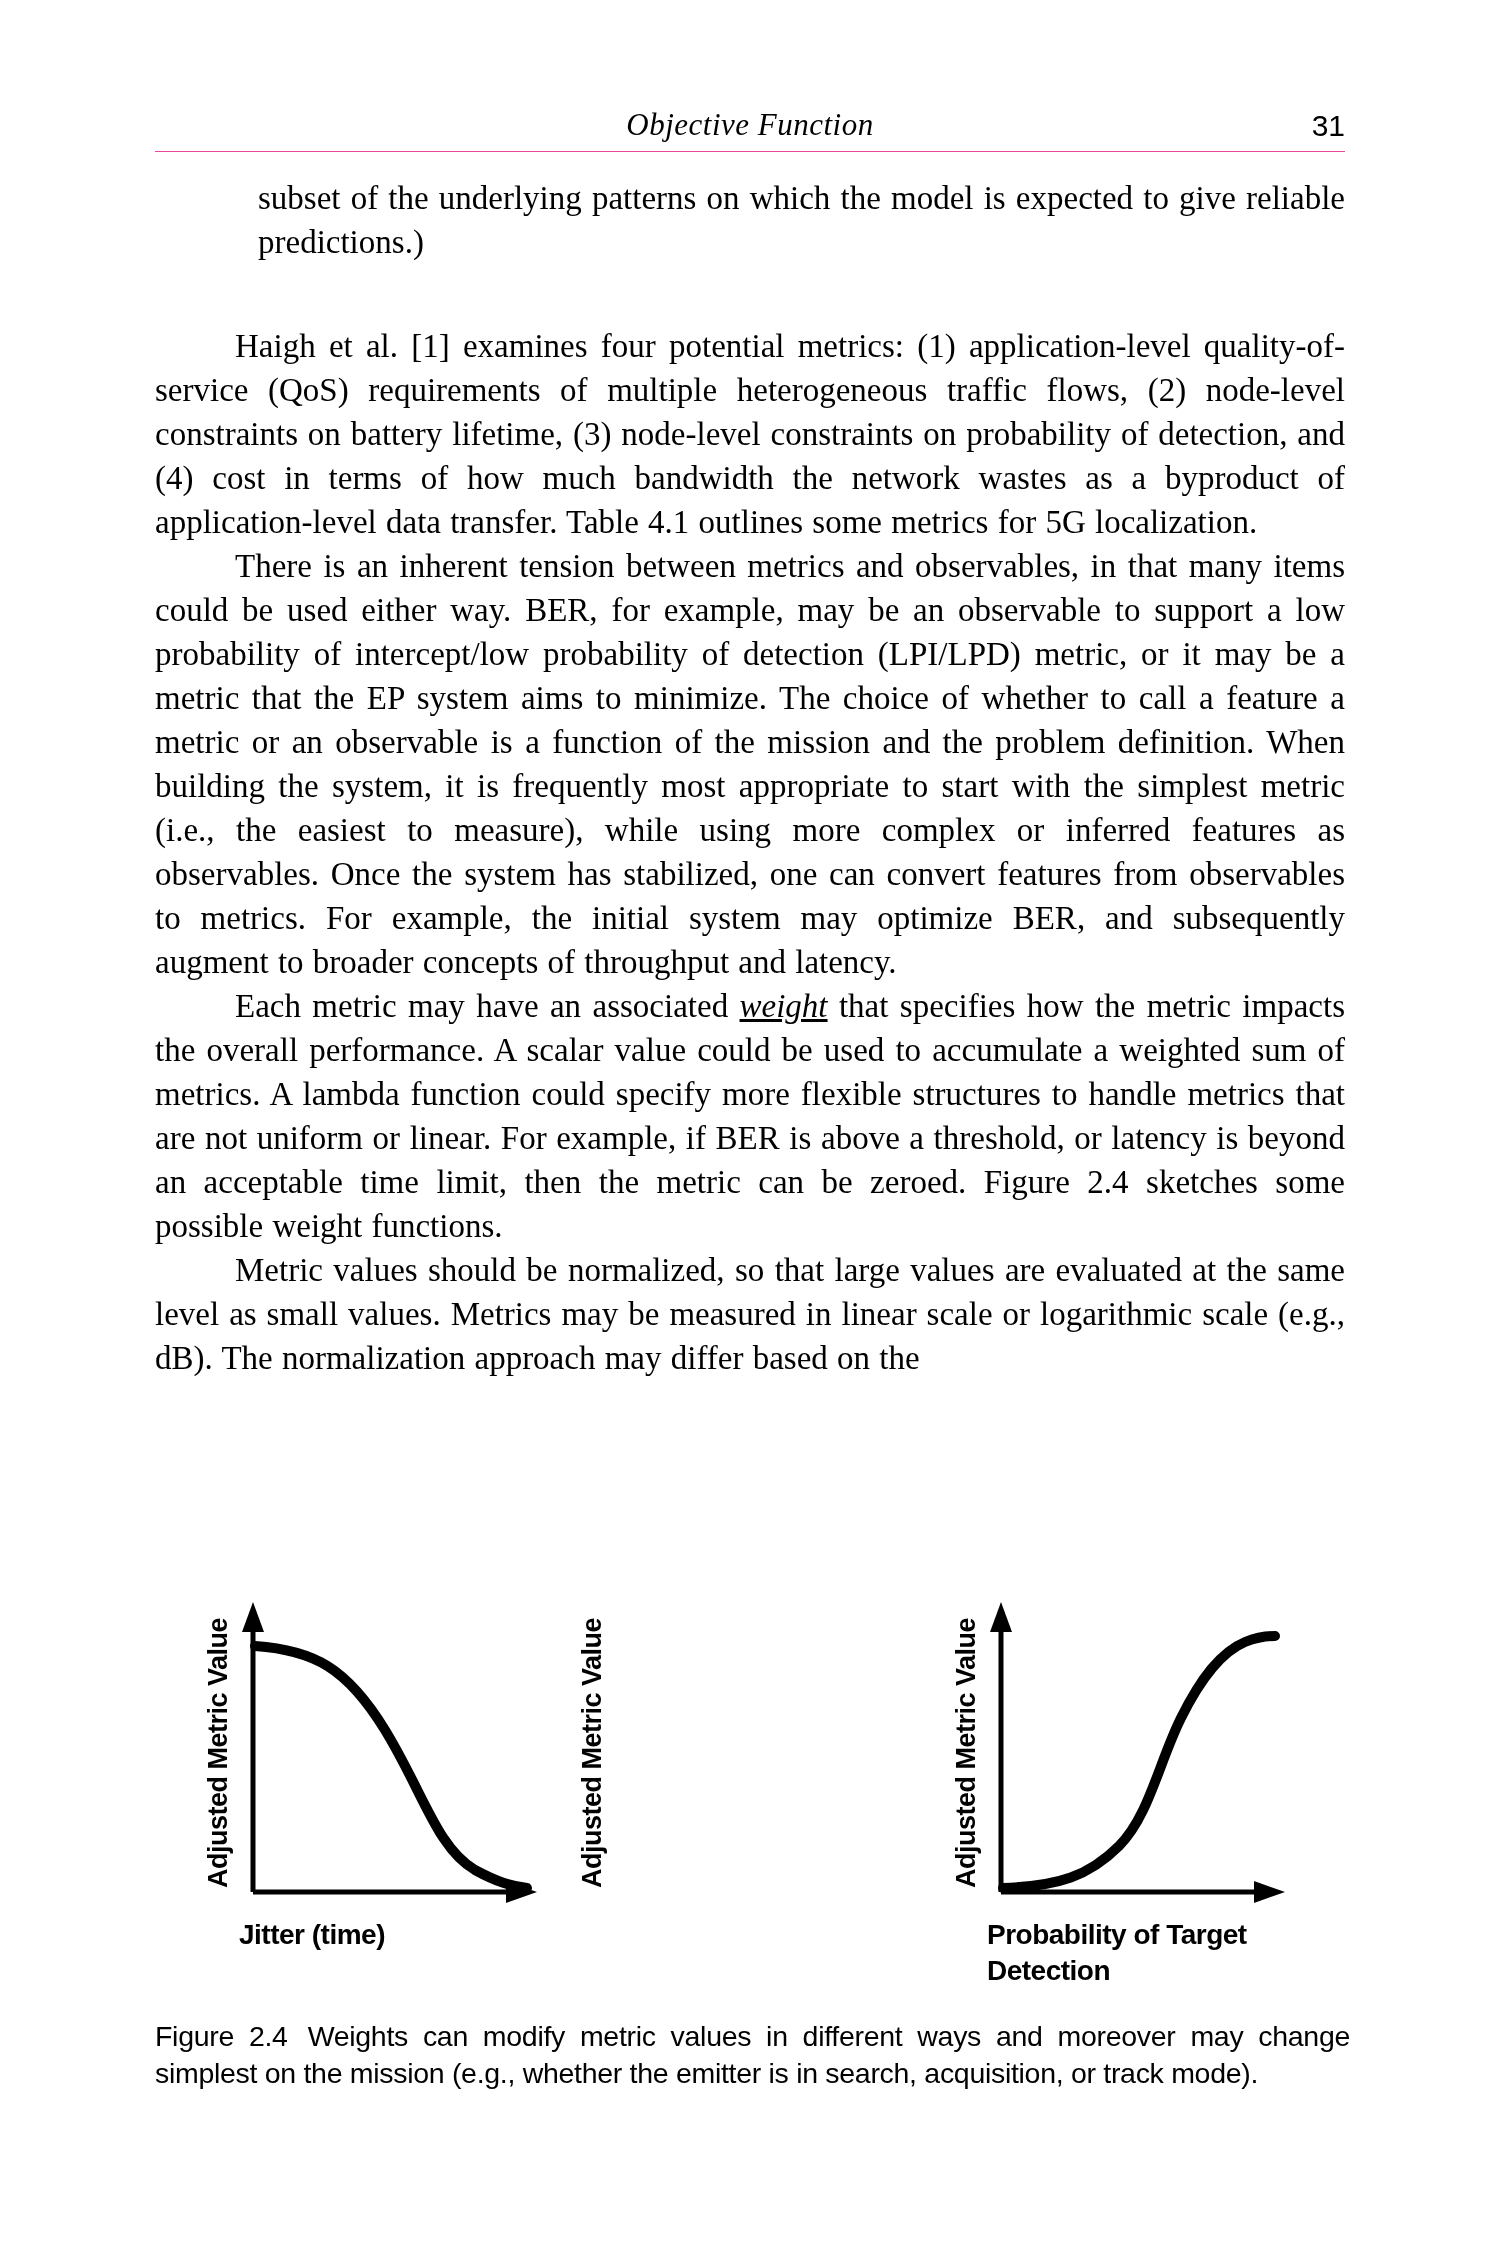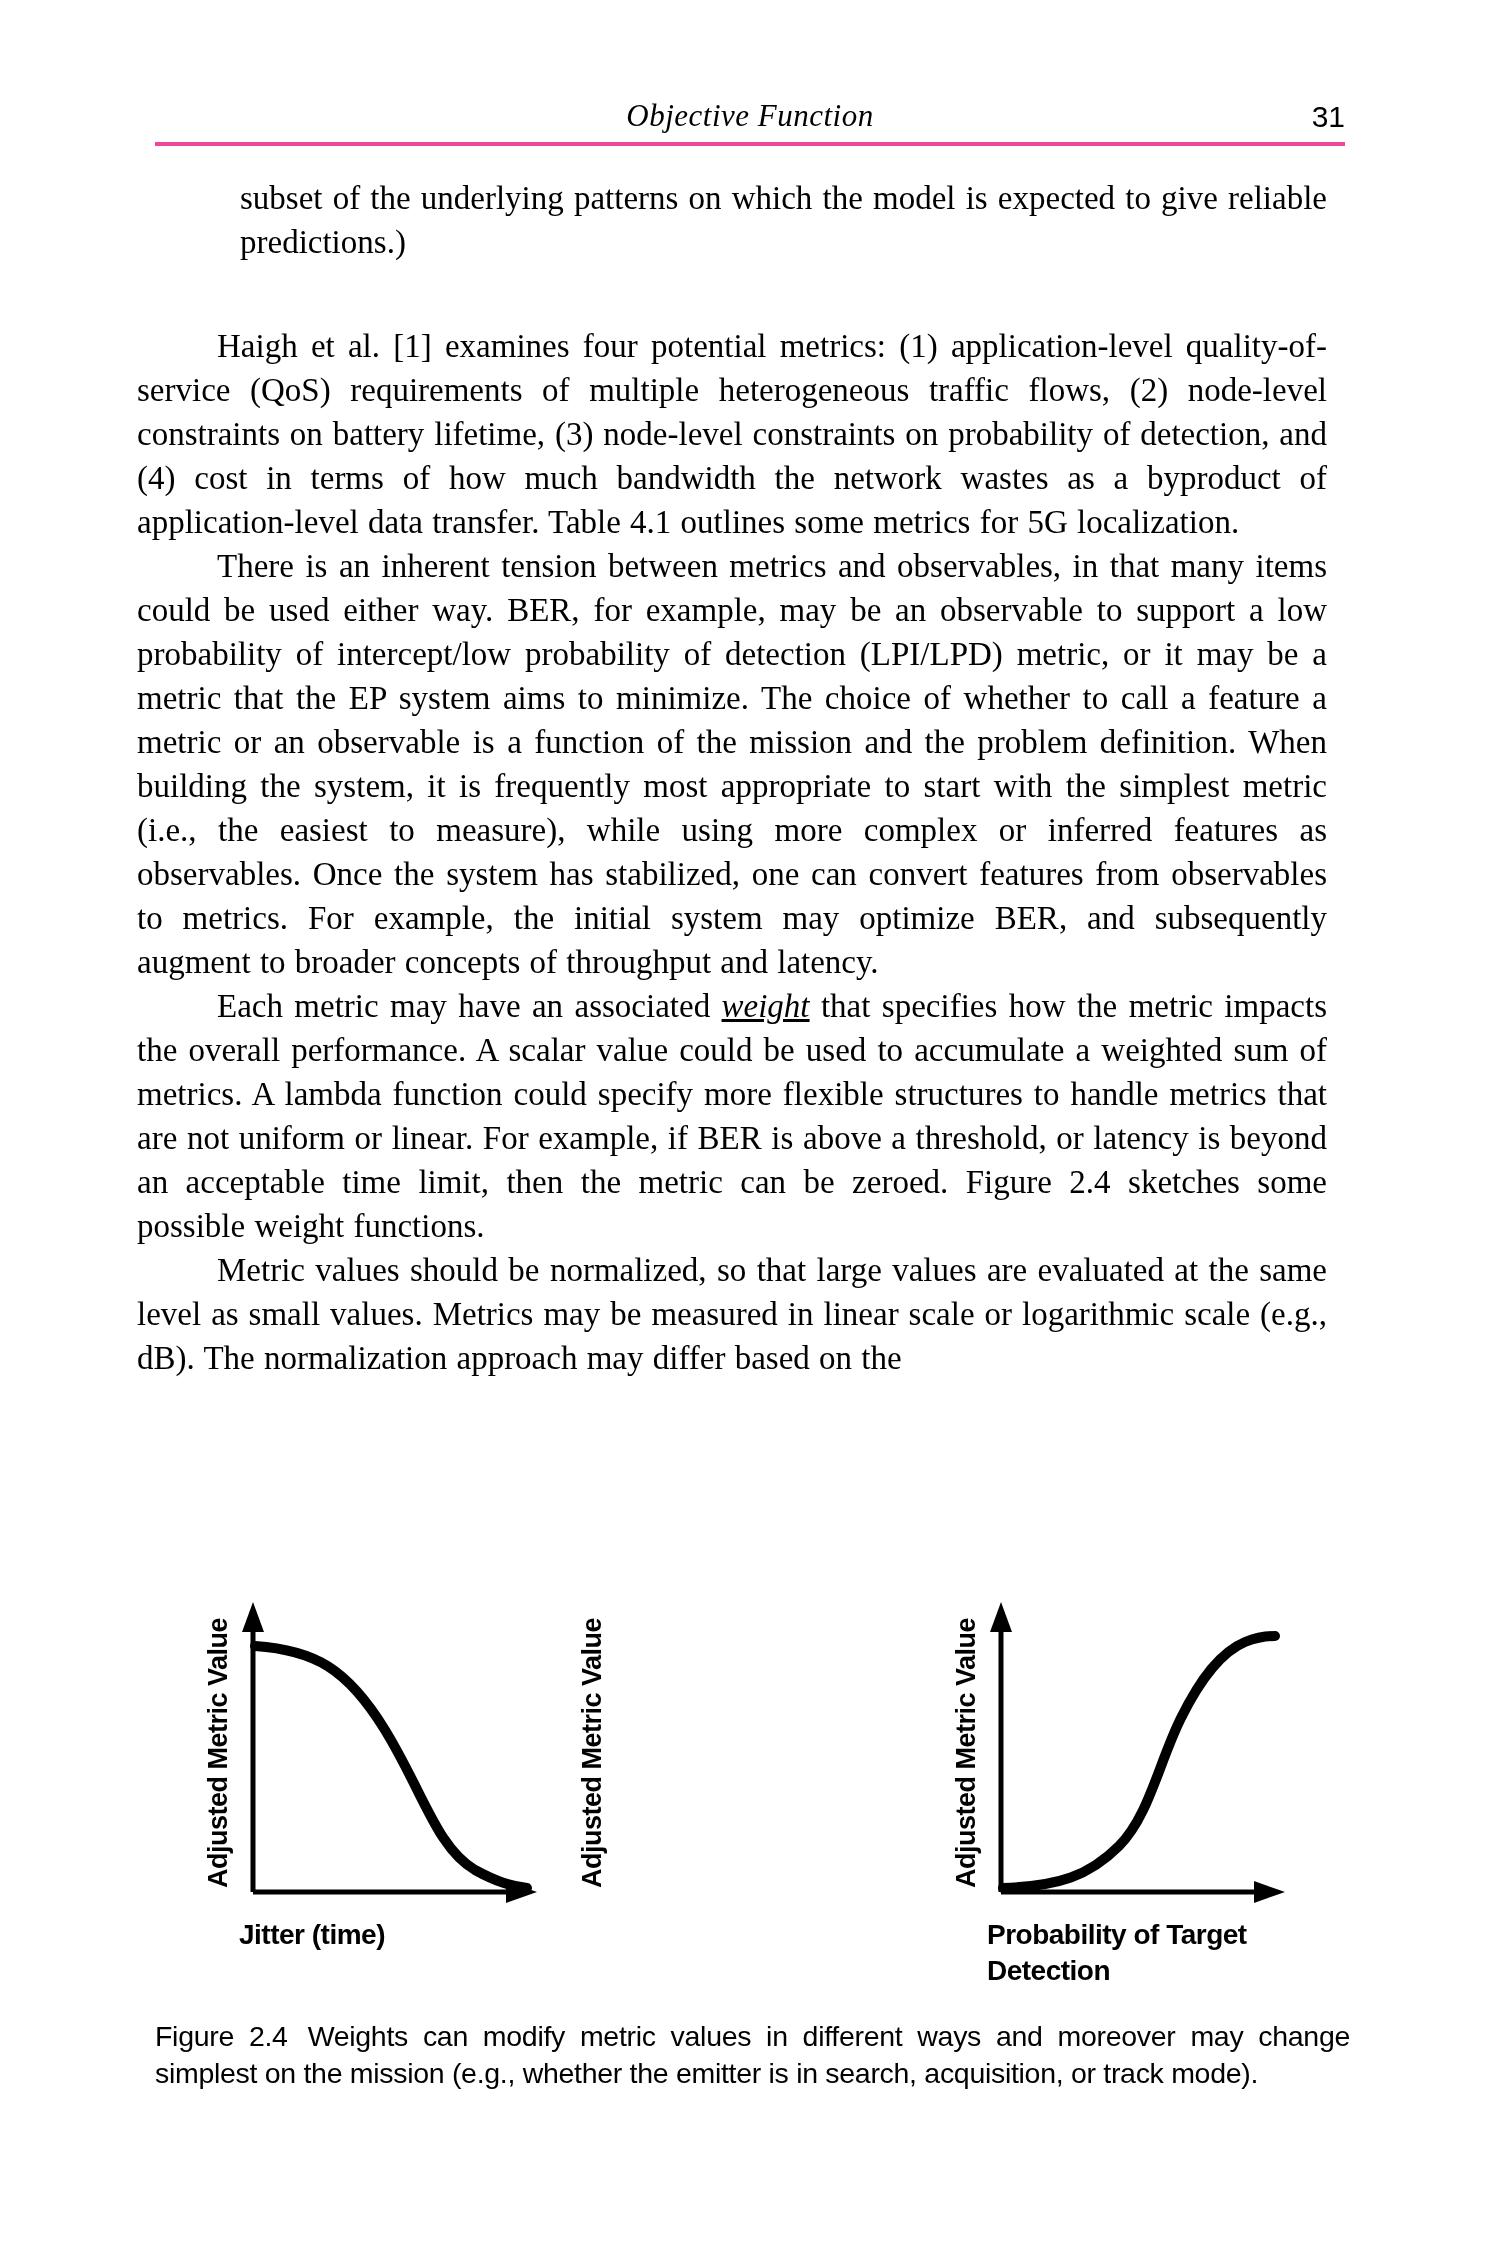--- a/index.html
+++ b/index.html
@@ -9,38 +9,38 @@
     width:1500px; height:2250px;
     background:#ffffff;
     color:#000;
     font-family:"Liberation Serif", serif;
     overflow:hidden;
     margin:0 auto;
   }
 
   
   .running-head {
-    position:absolute; top:104px; left:155px; width:1190px; height:42px;
-    border-bottom:4px solid #ec4899;
+    position:absolute; top:110px; left:155px; width:1190px; height:42px;
+    border-bottom:1px solid #ec4899;
   }
   .head-title {
     position:absolute; left:0; right:0; bottom:8px;
     text-align:center;
     font-style:italic; font-size:31px; letter-spacing:0.5px;
     font-family:"Liberation Serif", serif;
   }
   .head-page {
     position:absolute; right:0; bottom:8px;
     font-family:"Liberation Sans", sans-serif;
     font-size:30px; font-weight:normal;
   }
 
   
   .body-text {
-    position:absolute; top:176px; left:137px; width:1190px;
+    position:absolute; top:176px; left:155px; width:1190px;
     font-size:33px; line-height:44px; text-align:justify;
     word-spacing:1px;
   }
   .quote-cont {
     margin-left:103px; margin-bottom:60px;
   }
   .para { text-indent:80px; }
   .ital { font-style:italic;text-decoration:underline; }
 
   

